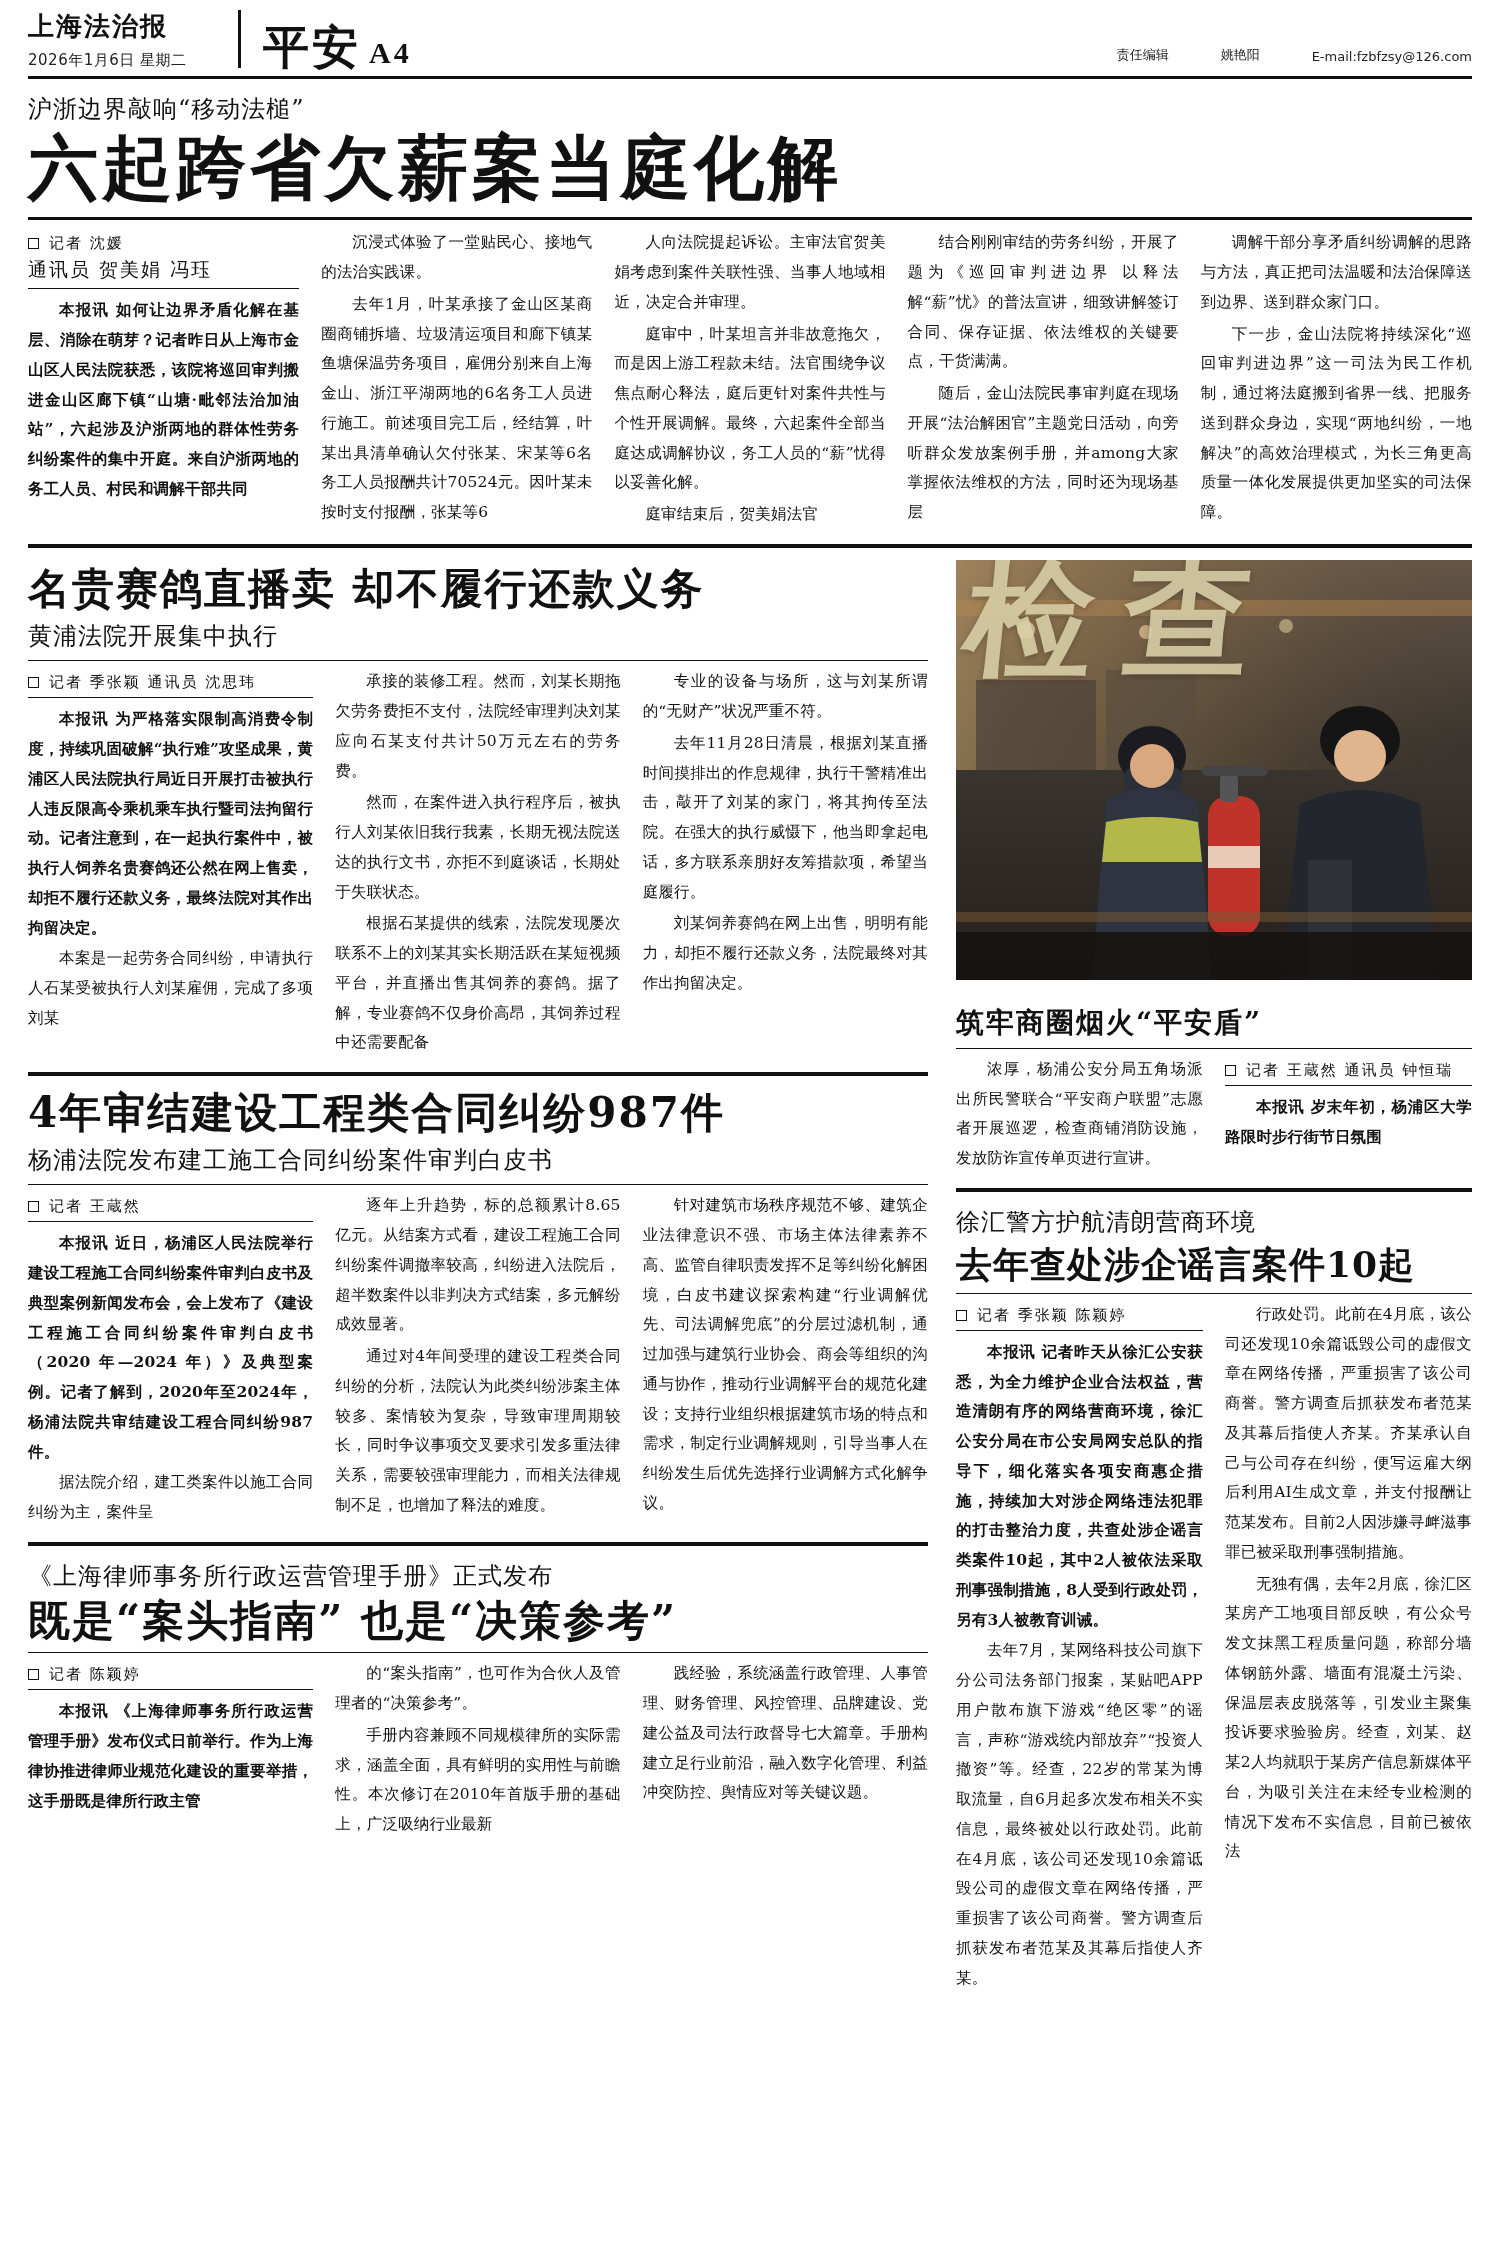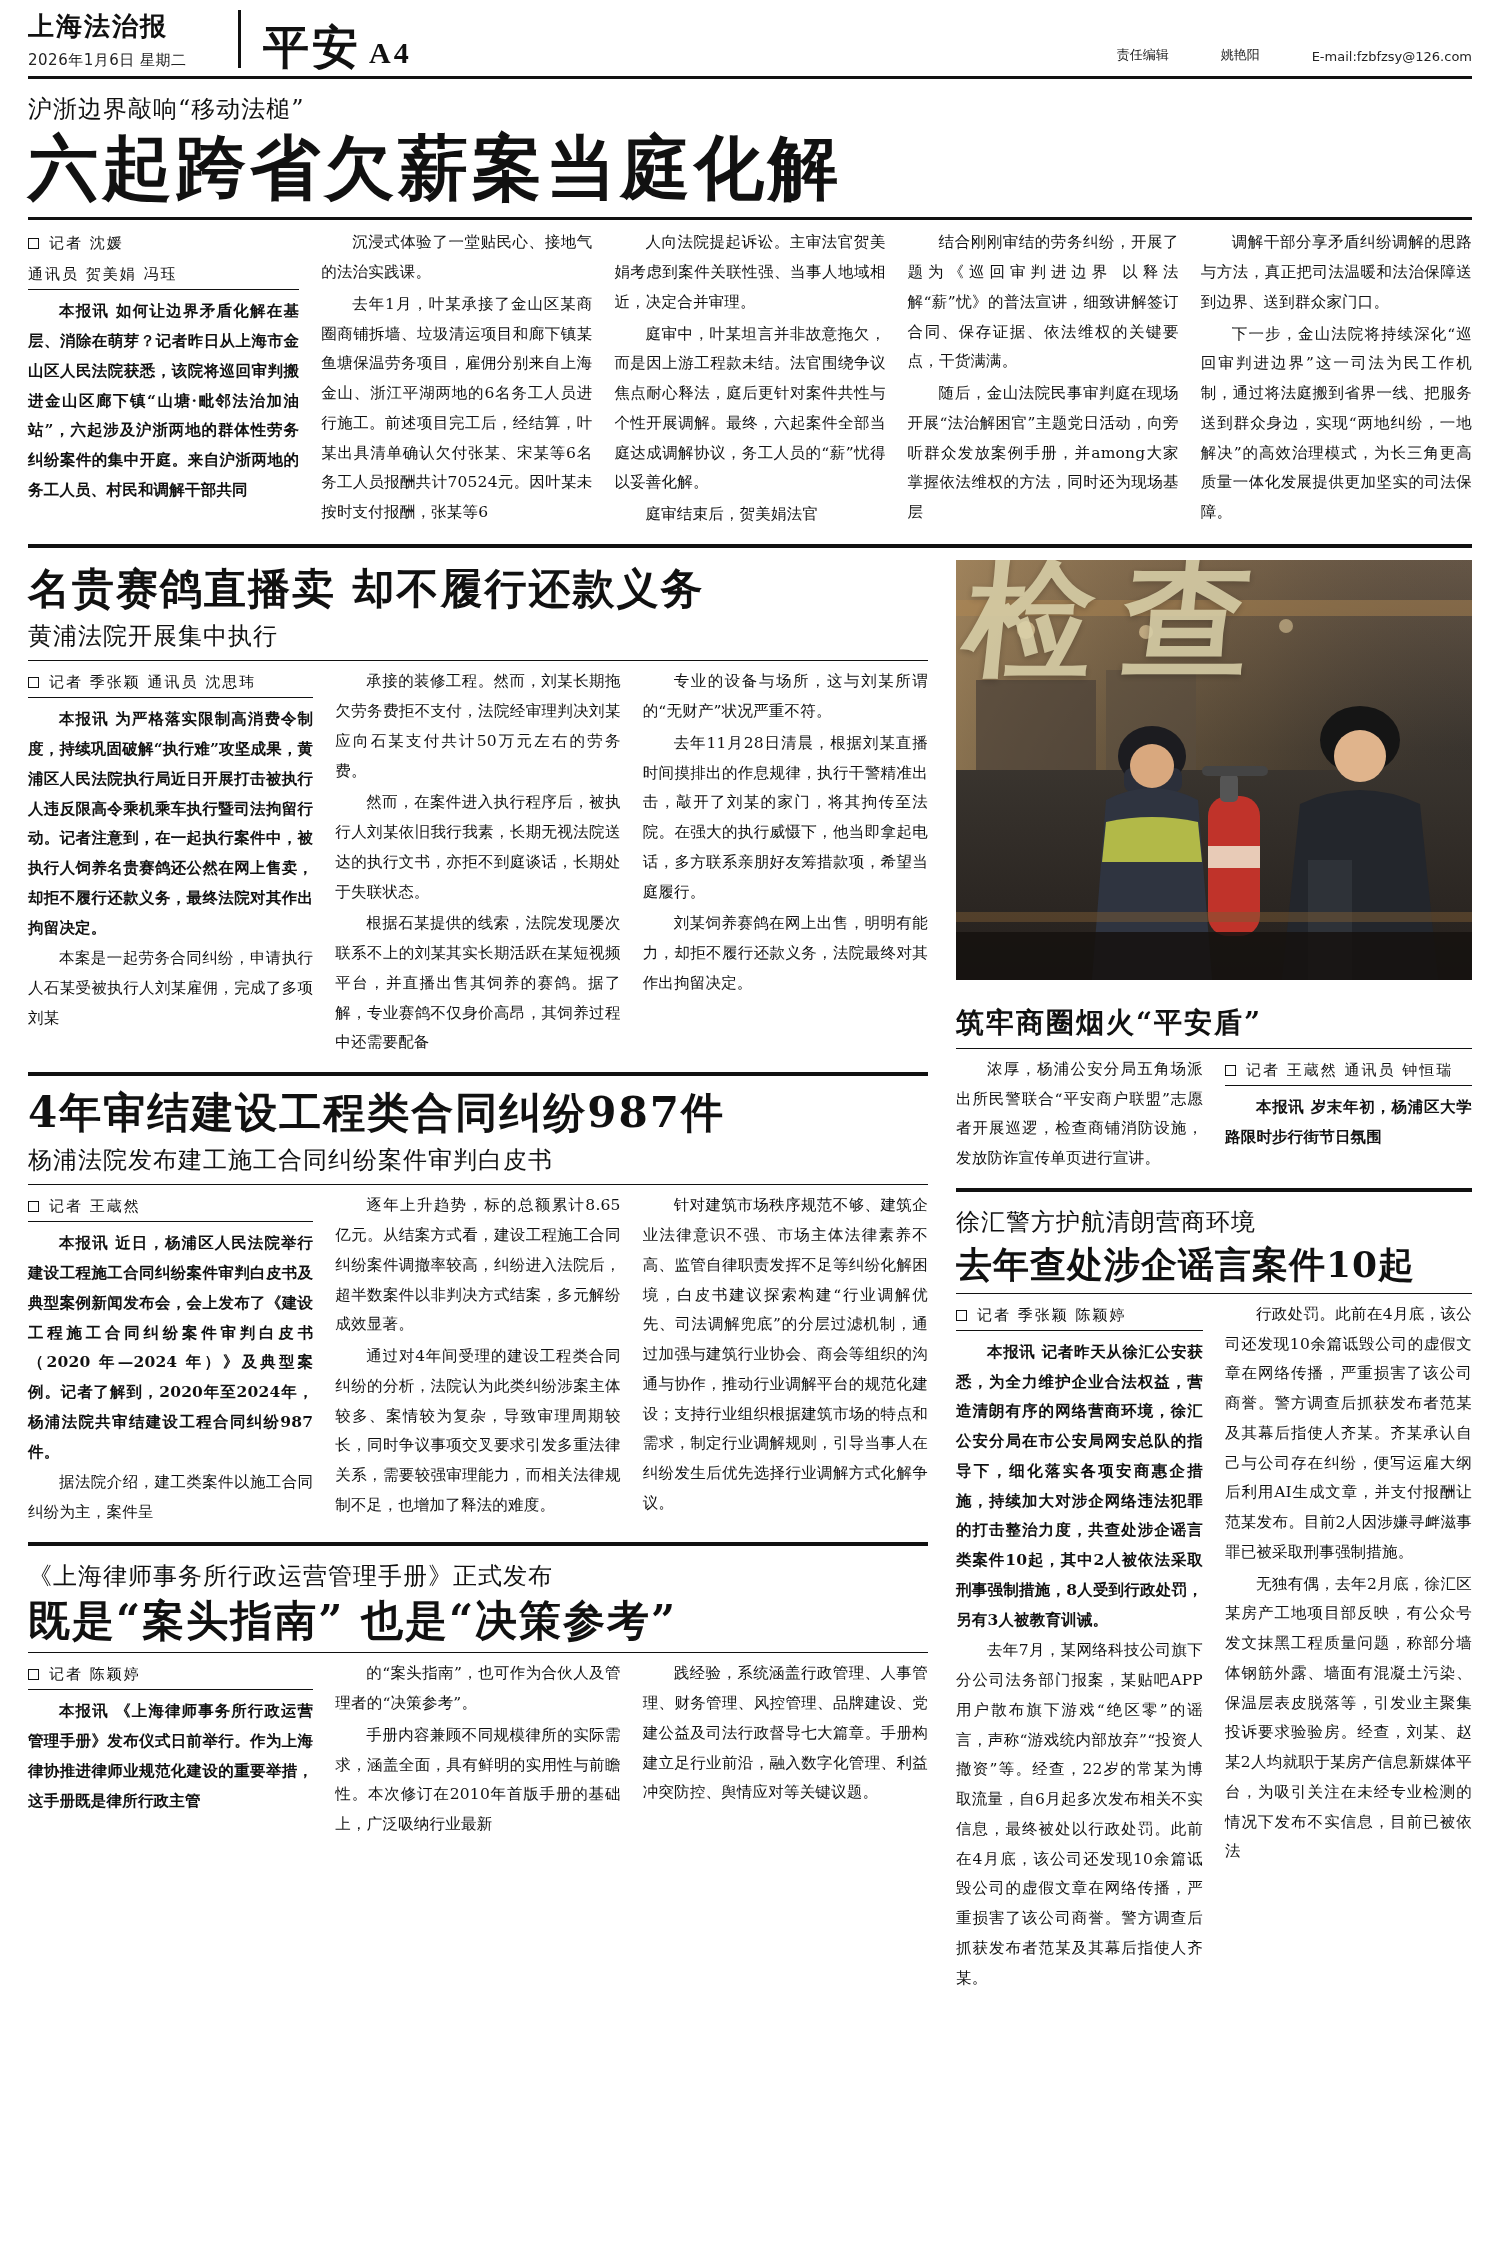--- a/index.html
+++ b/index.html
@@ -46,21 +46,21 @@
   }
   .subhead { font-size:24px; font-family:"DejaVu Serif","Liberation Serif",serif; letter-spacing:1px; margin:4px 0 8px; }
   .rule-thin { border-top:1px solid #111; margin:6px 0; }
   .rule-thick { border-top:3px solid #111; margin:10px 0 8px; }
 
   .byline { display:flex; align-items:center; gap:10px; font-size:15px; margin:6px 0 2px; }
   .byline .sq { display:inline-block; width:11px; height:11px; border:1.5px solid #111; }
   .byline .names { letter-spacing:2px; }
   .byline-block { margin-bottom:6px; }
   .byline-line { border-top:1px solid #111; width:100%; margin-top:5px; }
-  .byline-sub { font-size:15px; letter-spacing:2px; margin-top:12px; }
+  .byline-sub { font-size:19px; letter-spacing:2px; margin-top:4px; }
 
   .cols { display:flex; gap:22px; }
   .col { flex:1; }
   .body-text {
     font-family:"DejaVu Serif","Liberation Serif",serif;
     font-size:15.5px; line-height:1.92; text-align:justify;
     text-justify:inter-ideograph; letter-spacing:0.2px; color:#111;
   }
   .body-text p { margin:0 0 2px; text-indent:2em; }
   .lead { font-weight:bold; }

